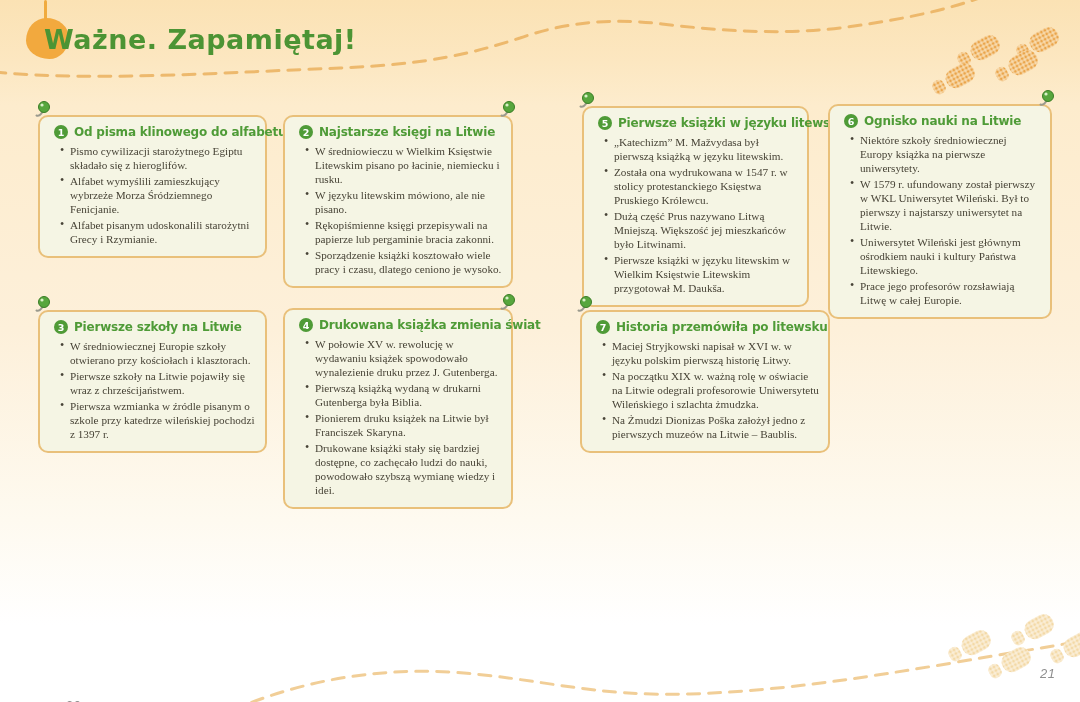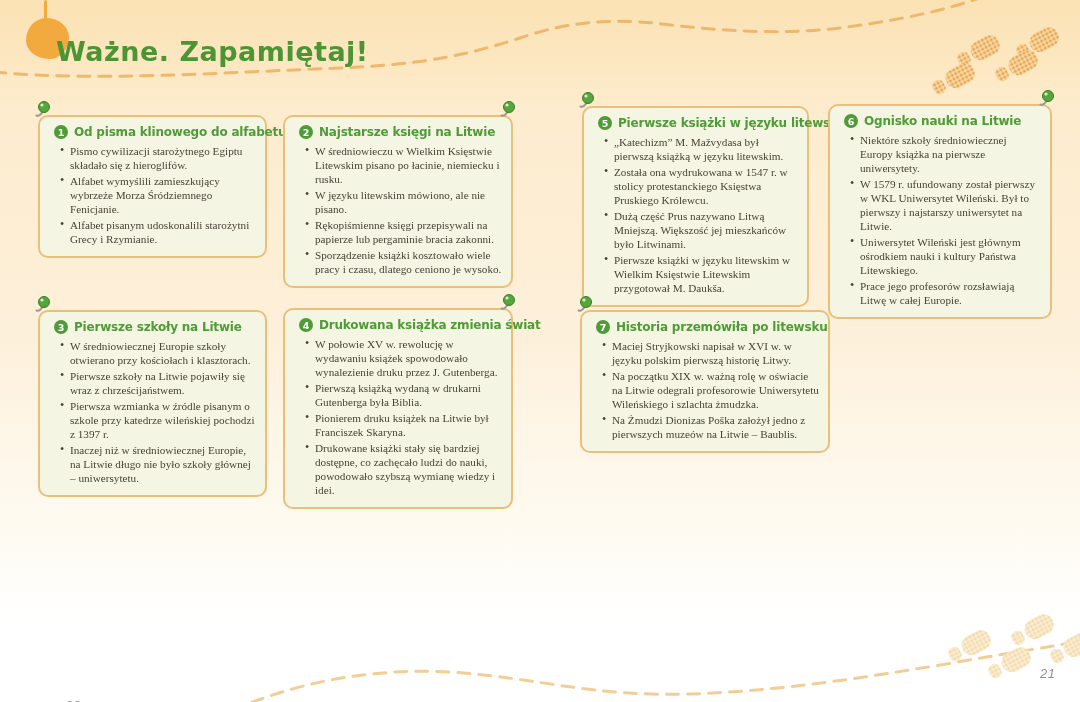--- a/index.html
+++ b/index.html
@@ -5,21 +5,21 @@
   html,body{margin:0;padding:0;}
   .page{
     position:relative;width:1080px;height:702px;overflow:hidden;
     background:linear-gradient(180deg,#fbe2b4 0px,#fce7c1 62px,#fdeccd 105px,#fdf0da 330px,#fefaf0 520px,#ffffff 625px,#ffffff 702px);
     font-family:"Liberation Sans",sans-serif;
   }
   svg.decor{position:absolute;left:0;top:0;pointer-events:none;}
   .title-line{position:absolute;left:44px;top:0;width:3px;height:27px;background:#f0ab3f;border-radius:2px;}
   .title-blob{position:absolute;left:26px;top:18px;width:43px;height:41px;background:#f2a93e;
     border-radius:47% 53% 46% 54% / 55% 48% 52% 45%;}
-  .page-title{position:absolute;left:44px;top:24px;margin:12px;font-size:27px;font-weight:bold;
+  .page-title{position:absolute;left:44px;top:24px;margin:0;font-size:27px;font-weight:bold;
     color:#4c9434;letter-spacing:.5px;font-family:"DejaVu Sans","Liberation Sans",sans-serif;}
   .card{
     position:absolute;background:#f5f5e4;border:2px solid #e9c07a;border-radius:10px;
     padding:6px 8px 8px 14px;box-sizing:border-box;
   }
   .pin{position:absolute;width:22px;height:24px;}
   .pin-left{left:-8px;top:-17px;}
   .pin-right{right:-8px;top:-17px;}
   .card-head{display:flex;align-items:center;gap:6px;margin:2px 0 0 0;white-space:nowrap;}
   .badge{flex:0 0 auto;width:14px;height:14px;border-radius:50%;background:#4f9b37;color:#fff;
@@ -151,21 +151,20 @@
       <circle cx="10" cy="5" r="1.6" fill="#d9f0c8"></circle>
     </svg>
     <div class="card-head">
       <span class="badge">3</span>
       <span class="card-title">Pierwsze szkoły na Litwie</span>
     </div>
     <ul class="bullets">
       <li>W średniowiecznej Europie szkoły otwierano przy kościołach i klasztorach.</li>
       <li>Pierwsze szkoły na Litwie pojawiły się wraz z chrześcijaństwem.</li>
       <li>Pierwsza wzmianka w źródle pisanym o szkole przy katedrze wileńskiej pochodzi z 1397 r.</li>
-      <li>Inaczej niż w średniowiecznej Europie, na Litwie długo nie było szkoły głównej – uniwersytetu.</li>
     </ul>
   </div>
 
   <div class="card" style="left:283px;top:308px;width:230px;">
     <svg class="pin pin-right" viewBox="0 0 22 24">
       <path d="M10.5 11.5 C9 15 6.5 16.5 4.5 15.5" stroke="#9b9a8e" stroke-width="2" fill="none" stroke-linecap="round"></path>
       <circle cx="12" cy="7" r="5.5" fill="#57a63d" stroke="#3a7d26" stroke-width="1"></circle>
       <circle cx="10" cy="5" r="1.6" fill="#d9f0c8"></circle>
     </svg>
     <div class="card-head">

